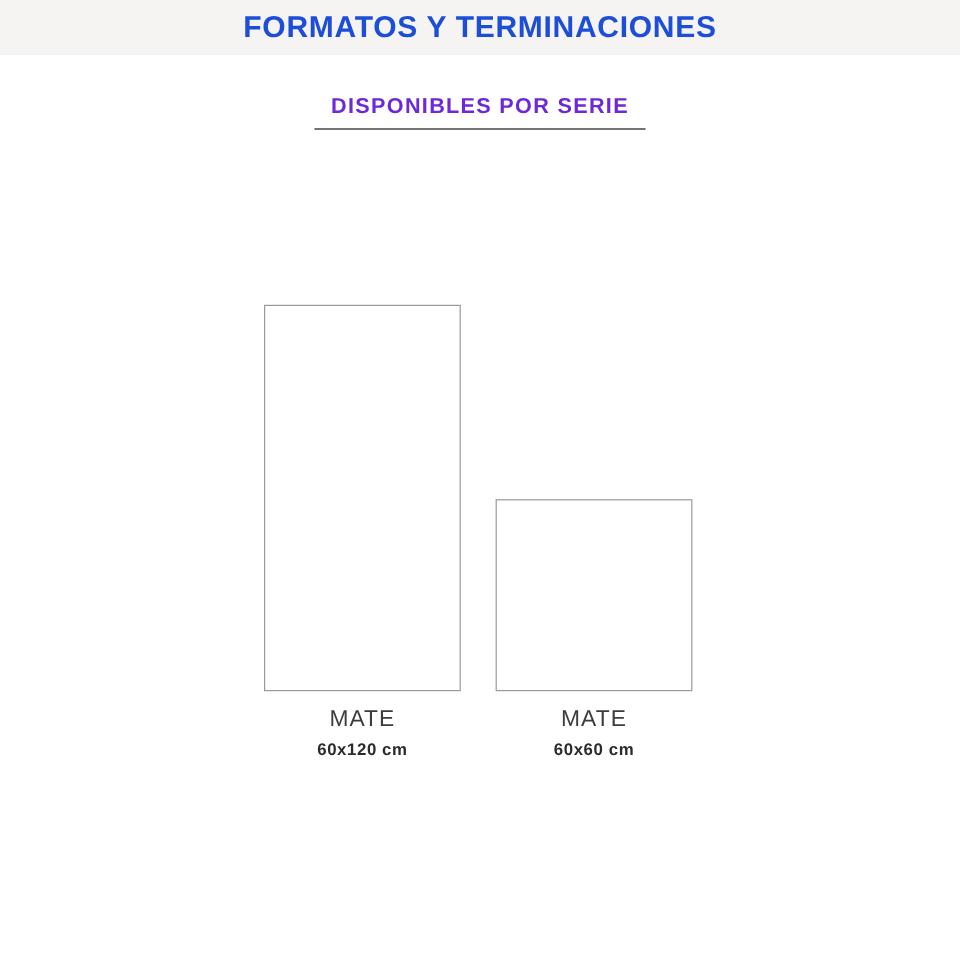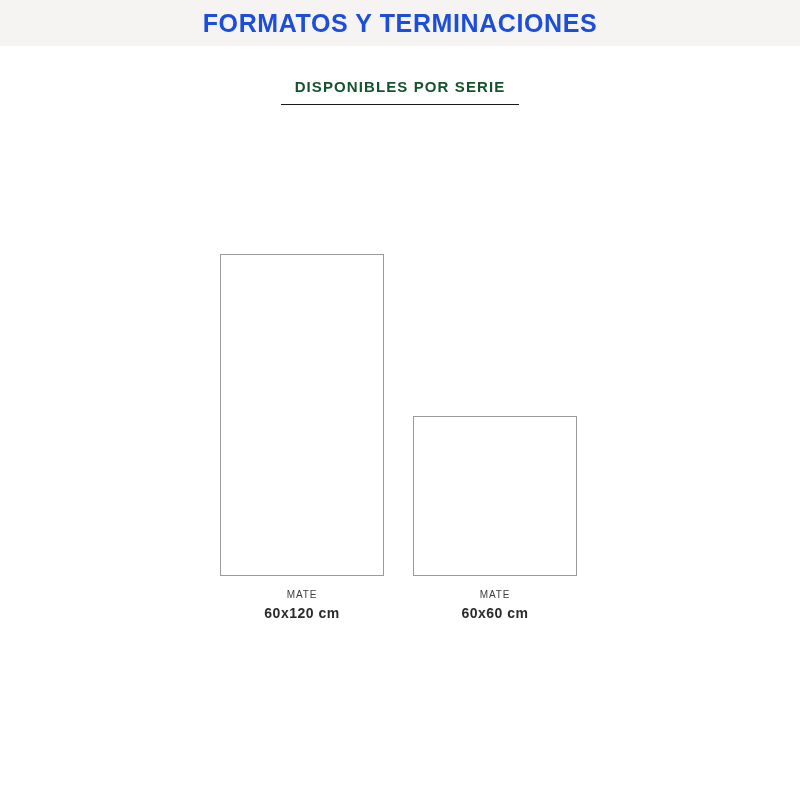--- a/index.html
+++ b/index.html
@@ -56,24 +56,24 @@
     justify-content: center;
   }
 
   .subtitle-box {
     display: inline-block;
     padding: 0 14px 8px 14px;
     border-bottom: 1.5px solid #1a1a1a;
   }
 
   .subtitle-text {
-    font-size: 15px;
+    font-size: 18px;
     font-weight: 700;
     letter-spacing: 1.1px;
-    color: #14532d;
+    color: #6d28d9;
     white-space: nowrap;
   }
 
   
   .formats-area {
     position: absolute;
     top: 250px;
     left: 0;
     width: 800px;
     height: 400px;
@@ -107,21 +107,21 @@
   }
 
   .tile {
     border: 1px solid #9a9a9a;
     background: #ffffff;
     box-sizing: border-box;
   }
 
   .tile-finish {
     margin-top: 13px;
-    font-size: 10px;
+    font-size: 19px;
     letter-spacing: 0.9px;
     color: #3d3d3d;
     font-weight: 400;
     text-align: center;
   }
 
   .tile-size {
     margin-top: 5px;
     font-size: 14px;
     font-weight: 700;

